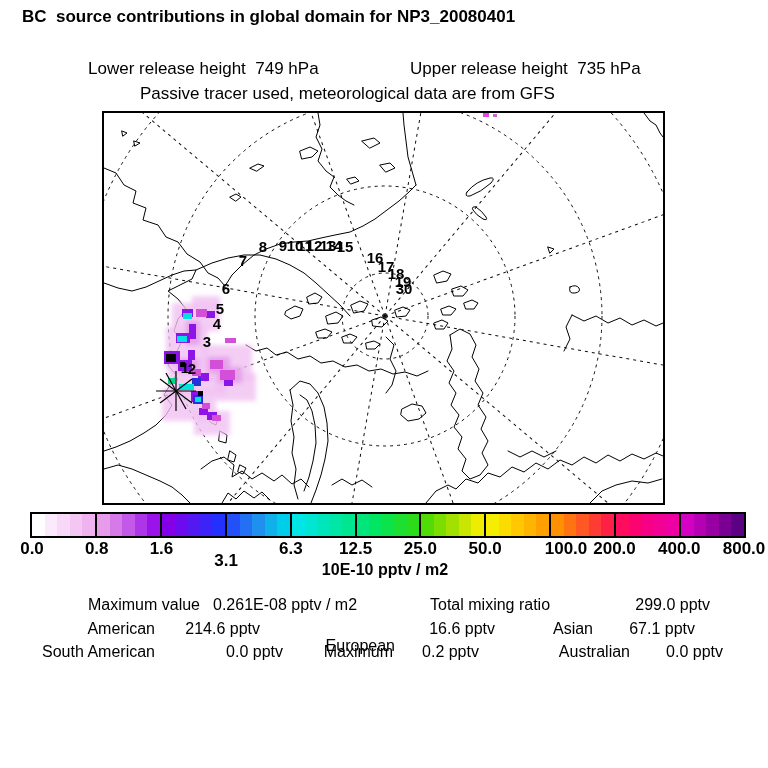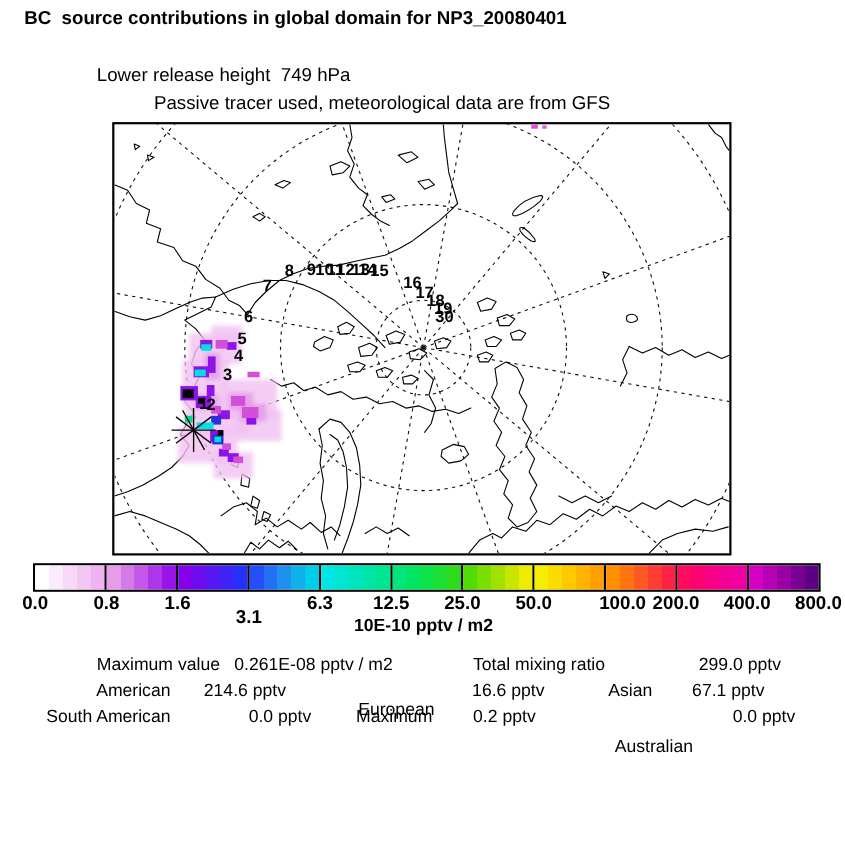--- a/index.html
+++ b/index.html
@@ -26,20 +26,21 @@
   .stats span{position:absolute;font-size:16px;white-space:pre;line-height:18px;}
   .r{text-align:right;}
 </style>
 </head>
 <body>
 
 <div class="page">
 
   <div class="hdr title">BC  source contributions in global domain for NP3_20080401</div>
   <div class="hdr l3a">Lower release height  749 hPa</div>
+  <div class="hdr l3b">Upper release height  735 hPa</div>
   <div class="hdr l4">Passive tracer used, meteorological data are from GFS</div>
 
   <div class="map">
     <svg class="base" width="559" height="390" viewBox="0 0 559 390">
 
       <g stroke="#000" stroke-width="1" fill="none" stroke-dasharray="3,4" opacity="0.95">
         <circle cx="281" cy="203" r="43"></circle>
         <circle cx="281" cy="203" r="130"></circle>
         <circle cx="281" cy="203" r="217"></circle>
         <circle cx="281" cy="203" r="304"></circle>
@@ -234,17 +235,17 @@
     <span class="r" style="left:50px;top:620px;width:105px;">American</span>
     <span class="r" style="left:160px;top:620px;width:100px;">214.6 pptv</span>
     <span class="r" style="left:300px;top:608px;width:95px;margin-top:29px;">European</span>
     <span class="r" style="left:400px;top:620px;width:95px;">16.6 pptv</span>
     <span class="r" style="left:520px;top:620px;width:73px;">Asian</span>
     <span class="r" style="left:600px;top:620px;width:95px;">67.1 pptv</span>
 
     <span class="r" style="left:20px;top:643px;width:135px;">South American</span>
     <span class="r" style="left:160px;top:643px;width:123px;">0.0 pptv</span>
     <span class="r" style="left:300px;top:643px;width:93px;">Maximum</span>
-    <span class="r" style="left:394px;top:643px;width:93px;">0.2 pptv</span>
-    <span class="r" style="left:520px;top:643px;width:110px;margin-top:28px;">Australian</span>
+    <span class="r" style="left:404px;top:643px;width:93px;text-align:center;">0.2 pptv</span>
+    <span class="r" style="left:520px;top:643px;width:110px;">Australian</span>
     <span class="r" style="left:600px;top:643px;width:123px;">0.0 pptv</span>
   </div>
 </div>
 
 </body></html>

